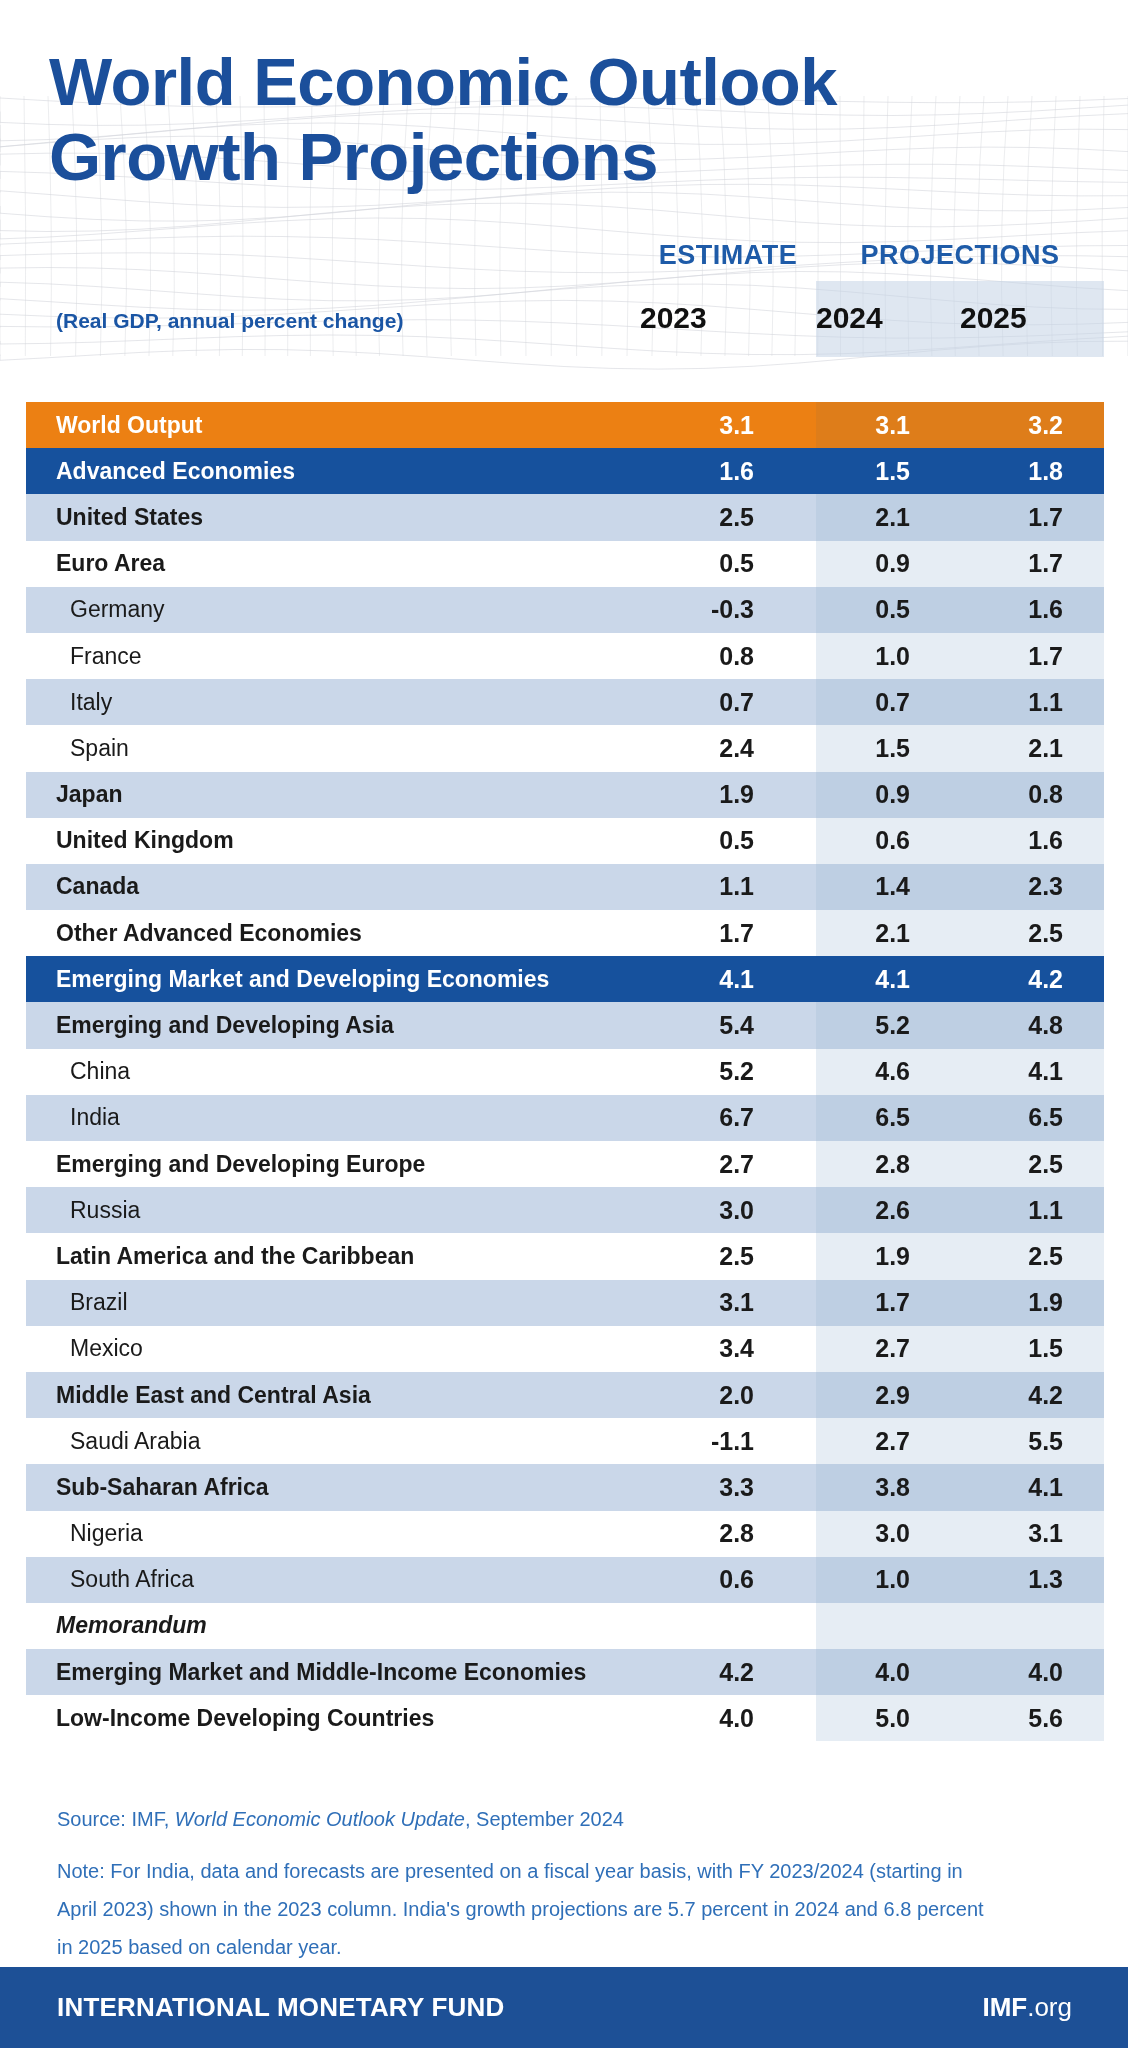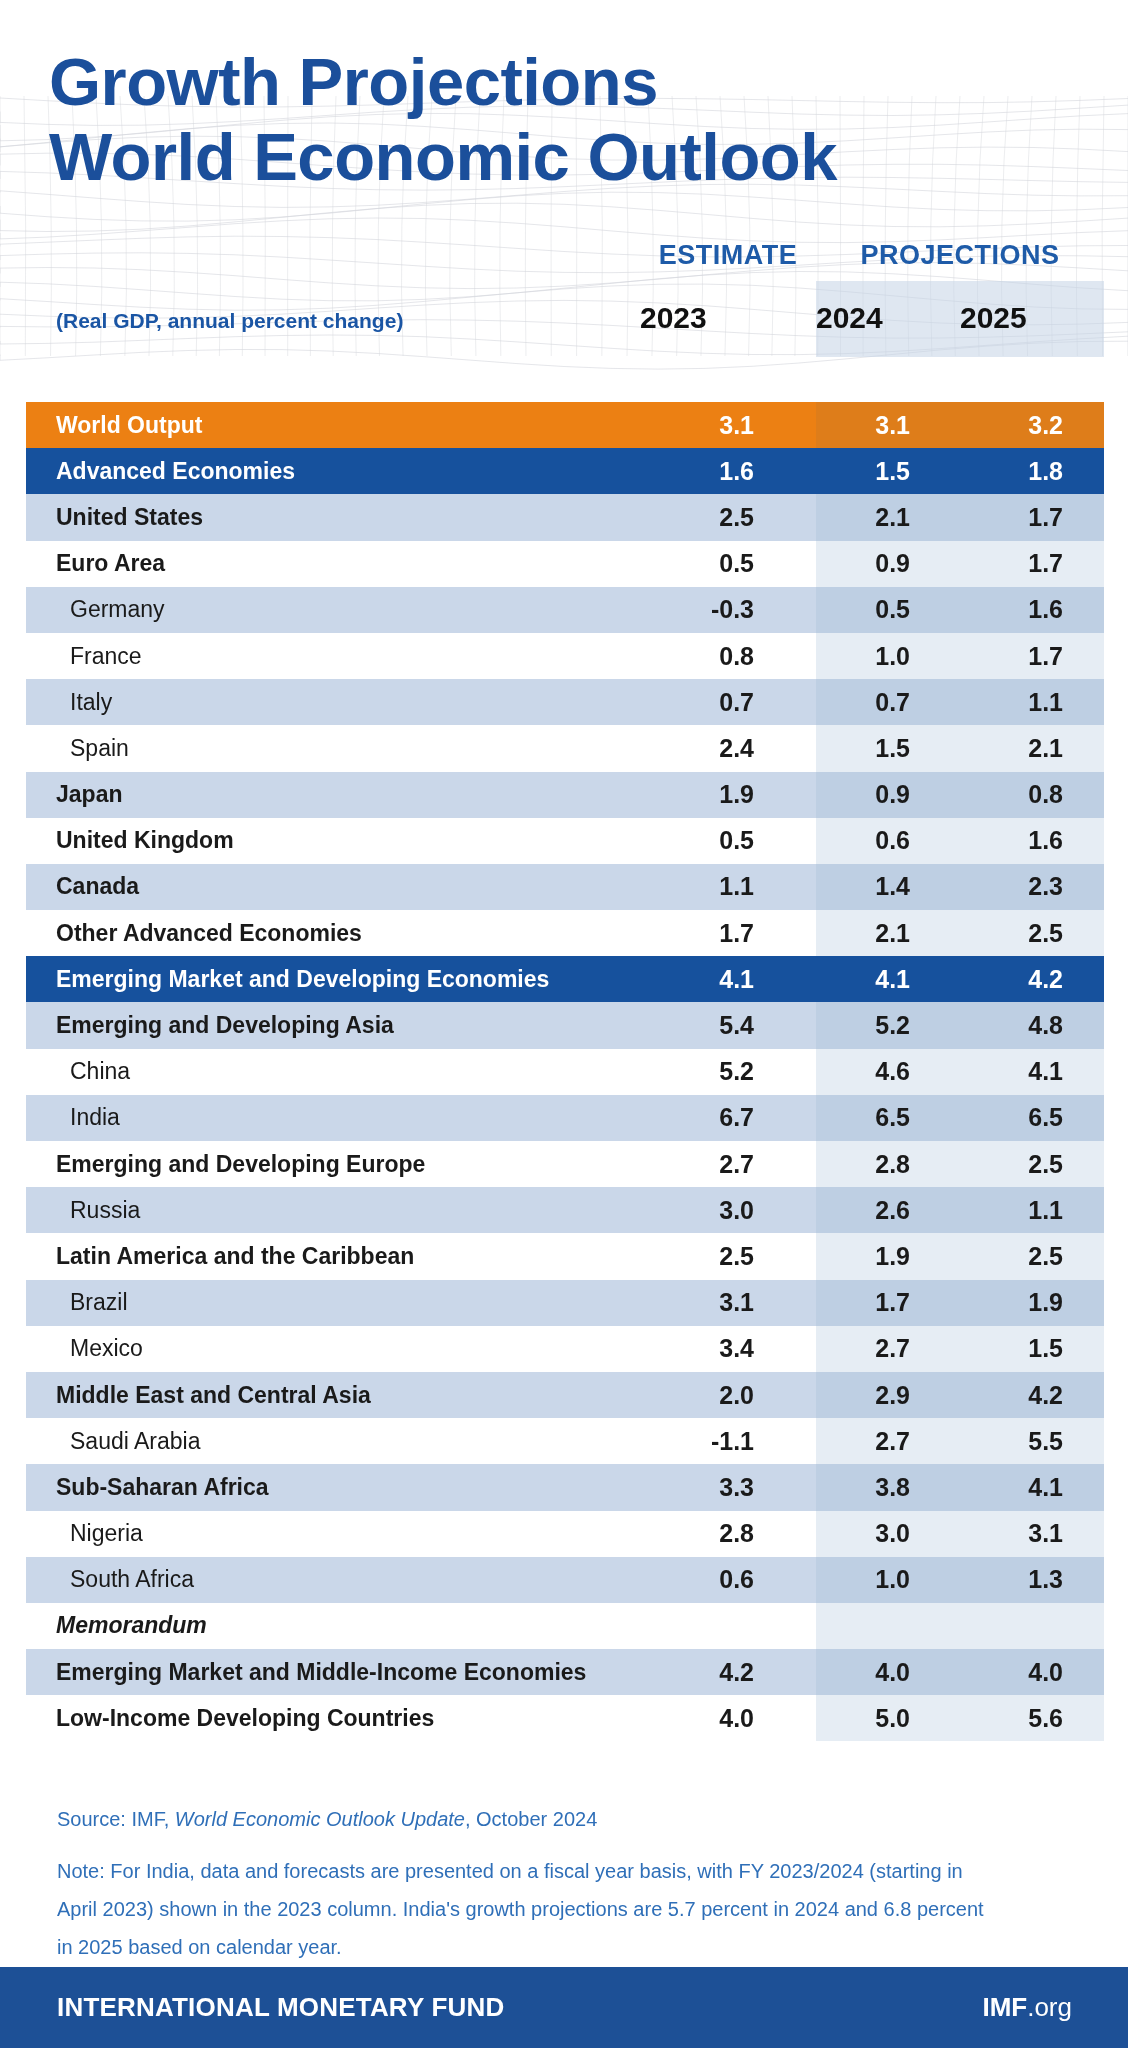--- a/index.html
+++ b/index.html
@@ -155,22 +155,22 @@
     <path d="M984 96 Q 974.019363429649 226, 979.0096817148245 356" fill="none" stroke="#D4D6DC" stroke-width="1" opacity="0.45"></path>
     <path d="M1008 96 Q 998.2082227084868 226, 1003.1041113542434 356" fill="none" stroke="#D4D6DC" stroke-width="1" opacity="0.45"></path>
     <path d="M1032 96 Q 1023.0892696717083 226, 1027.5446348358541 356" fill="none" stroke="#D4D6DC" stroke-width="1" opacity="0.45"></path>
     <path d="M1056 96 Q 1048.6002224843462 226, 1052.3001112421732 356" fill="none" stroke="#D4D6DC" stroke-width="1" opacity="0.45"></path>
     <path d="M1080 96 Q 1074.6342708199957 226, 1077.3171354099977 356" fill="none" stroke="#D4D6DC" stroke-width="1" opacity="0.45"></path>
     <path d="M1104 96 Q 1101.0476263585729 226, 1102.5238131792864 356" fill="none" stroke="#D4D6DC" stroke-width="1" opacity="0.45"></path>
     <path d="M1128 96 Q 1127.6696872846865 226, 1127.8348436423432 356" fill="none" stroke="#D4D6DC" stroke-width="1" opacity="0.45"></path>
   </svg>
 
 <div class="title">
+  <div>World Economic Outlook</div>
   <div>Growth Projections</div>
-  <div>World Economic Outlook</div>
 </div>
 
 <div class="colhead estimate">ESTIMATE</div>
 <div class="colhead projections">PROJECTIONS</div>
 
 <div class="band"></div>
 
 <div class="yearrow">
   <div class="subtitle">(Real GDP, annual percent change)</div>
   <div class="year y1">2023</div>
@@ -348,21 +348,21 @@
     <div class="v v3 c-proj">4.0</div>
   </div>
     <div class="row white bold">
     <div class="label c-base">Low-Income Developing Countries</div>
     <div class="v v1 c-base">4.0</div>
     <div class="v v2 c-proj">5.0</div>
     <div class="v v3 c-proj">5.6</div>
   </div>
   </div>
 
-<div class="source"><span>Source: IMF, </span><span class="it">World Economic Outlook Update</span><span>, October 2024</span></div>
+<div class="source"><span>Source: IMF, </span><span class="it">World Economic Outlook Update</span><span>, September 2024</span></div>
 
 <div class="note"><span>Note: For India, data and forecasts are presented on a fiscal year basis, with FY 2023/2024 (starting in</span><br>
 <span>April 2023) shown in the 2023 column. India's growth projections are 5.7 percent in 2024 and 6.8 percent</span><br>
 <span>in 2025 based on calendar year.</span></div>
 
 <div class="bar">
   <div class="left">INTERNATIONAL MONETARY FUND</div>
   <div class="right"><span class="b">IMF</span><span>.org</span></div>
 </div>
 

